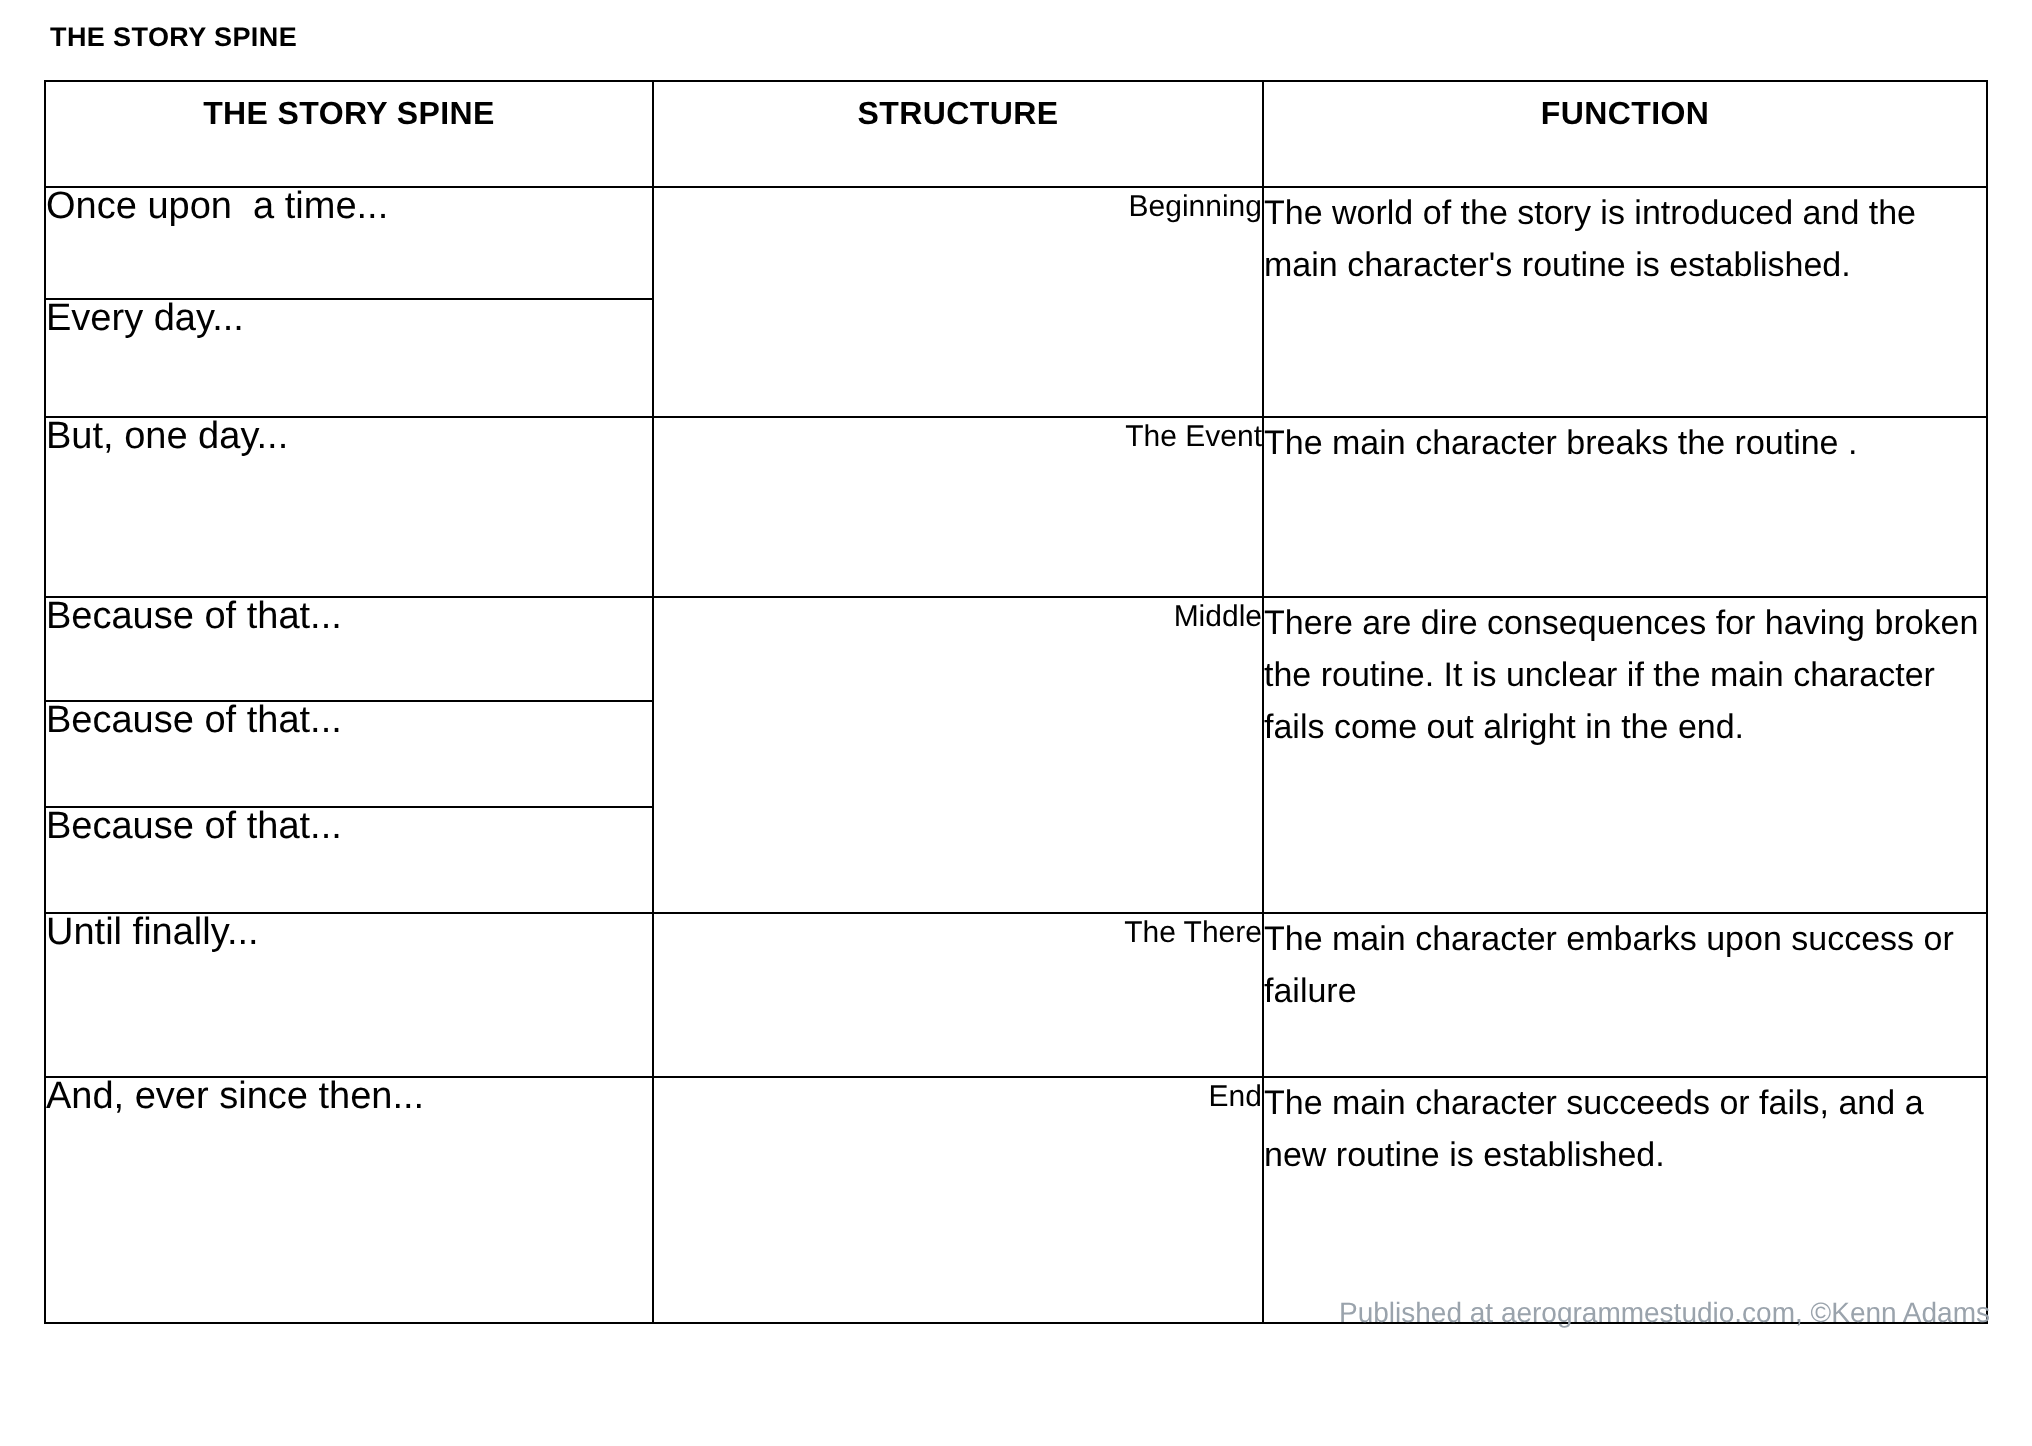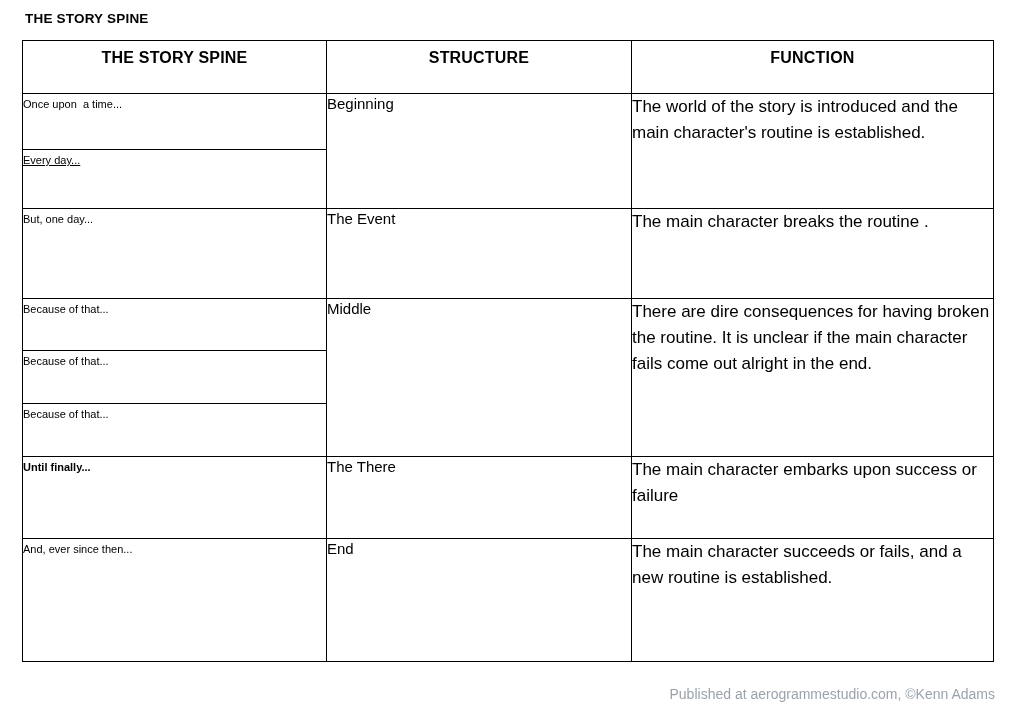--- a/index.html
+++ b/index.html
@@ -56,52 +56,52 @@
     font-weight: bold;
     letter-spacing: 0.2px;
   }
   .hdr-cell .hdr-inner {
     padding-top: 8px;
     display: block;
   }
 
   
   .spine-cell {
-    font-size: 11px;
+    font-size: 19px;
     line-height: 20px;
     padding: 9px 0 0 9px;
     white-space: pre;
   }
   .h-55 { height: 55px; }
-  .h-58 { height: 58px; text-decoration: underline; }
+  .h-58 { height: 58px; }
   .h-51 { height: 51px; }
   .h-52 { height: 52px; }
-  .h-81 { height: 81px; font-weight: bold; }
+  .h-81 { height: 81px; }
   .h-122 { height: 122px; margin-left: 24px; }
 
   
   .struct-cell {
     font-size: 15px;
-    text-align: left;
+    text-align: right;
     vertical-align: middle;
     line-height: 20px;
   }
 
   
   .func-cell {
     font-size: 17px;
     line-height: 26px;
     padding: 6px 10px 6px 10px;
     vertical-align: top;
   }
 
   .footer-credit {
     position: absolute;
     right: 21px;
-    top: 686px;
+    top: 648px;
     font-size: 14px;
     color: #9aa3ac;
     line-height: 17px;
     white-space: pre;
     text-align: right;
   }
 </style>
 </head>
 <body>
 

